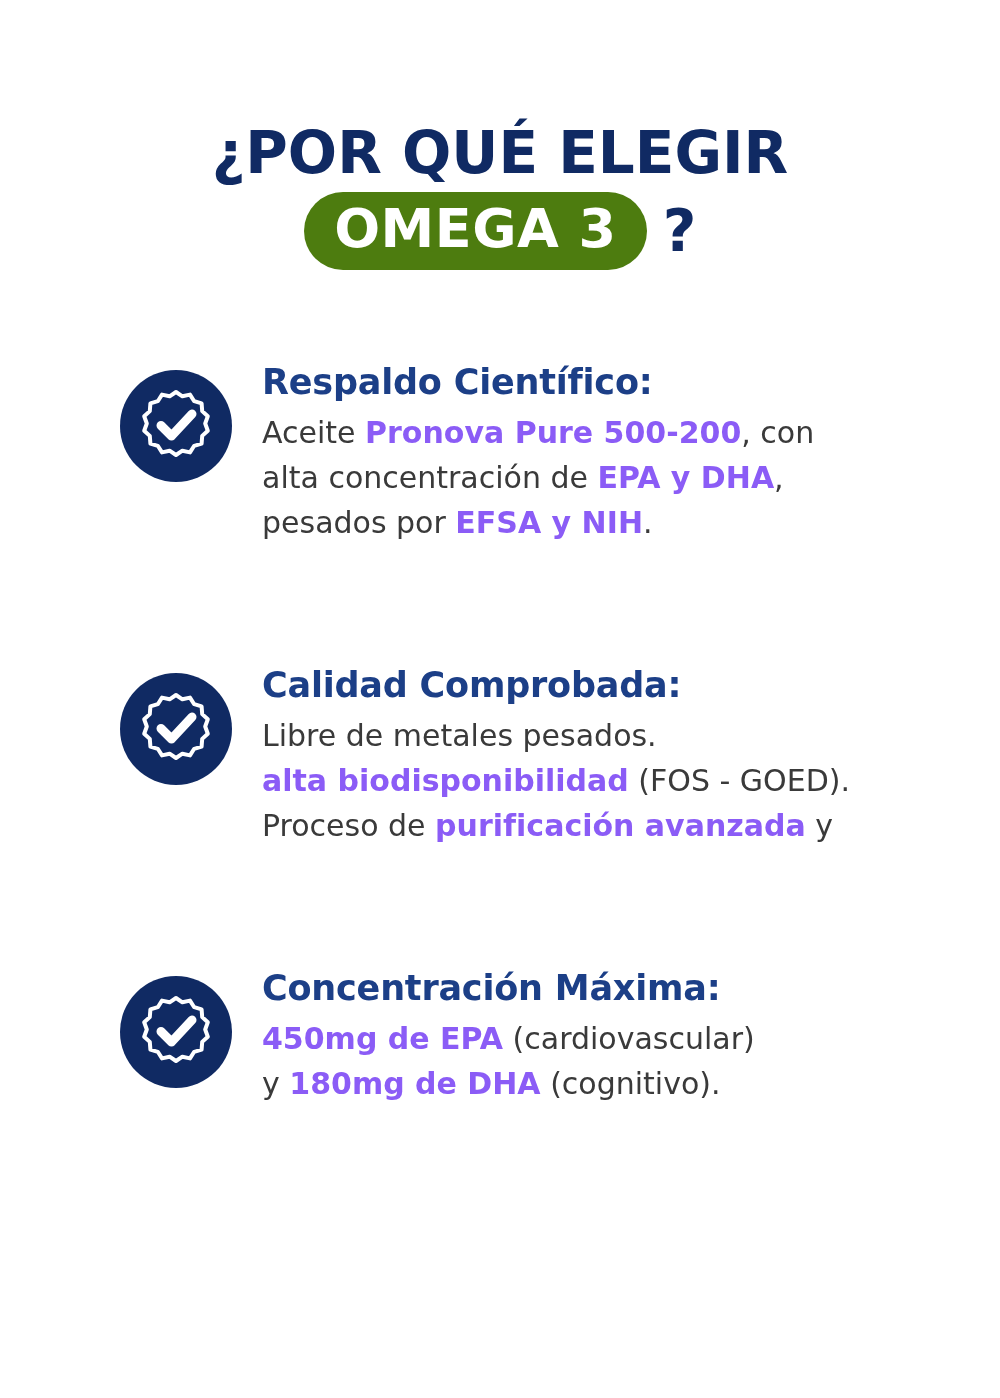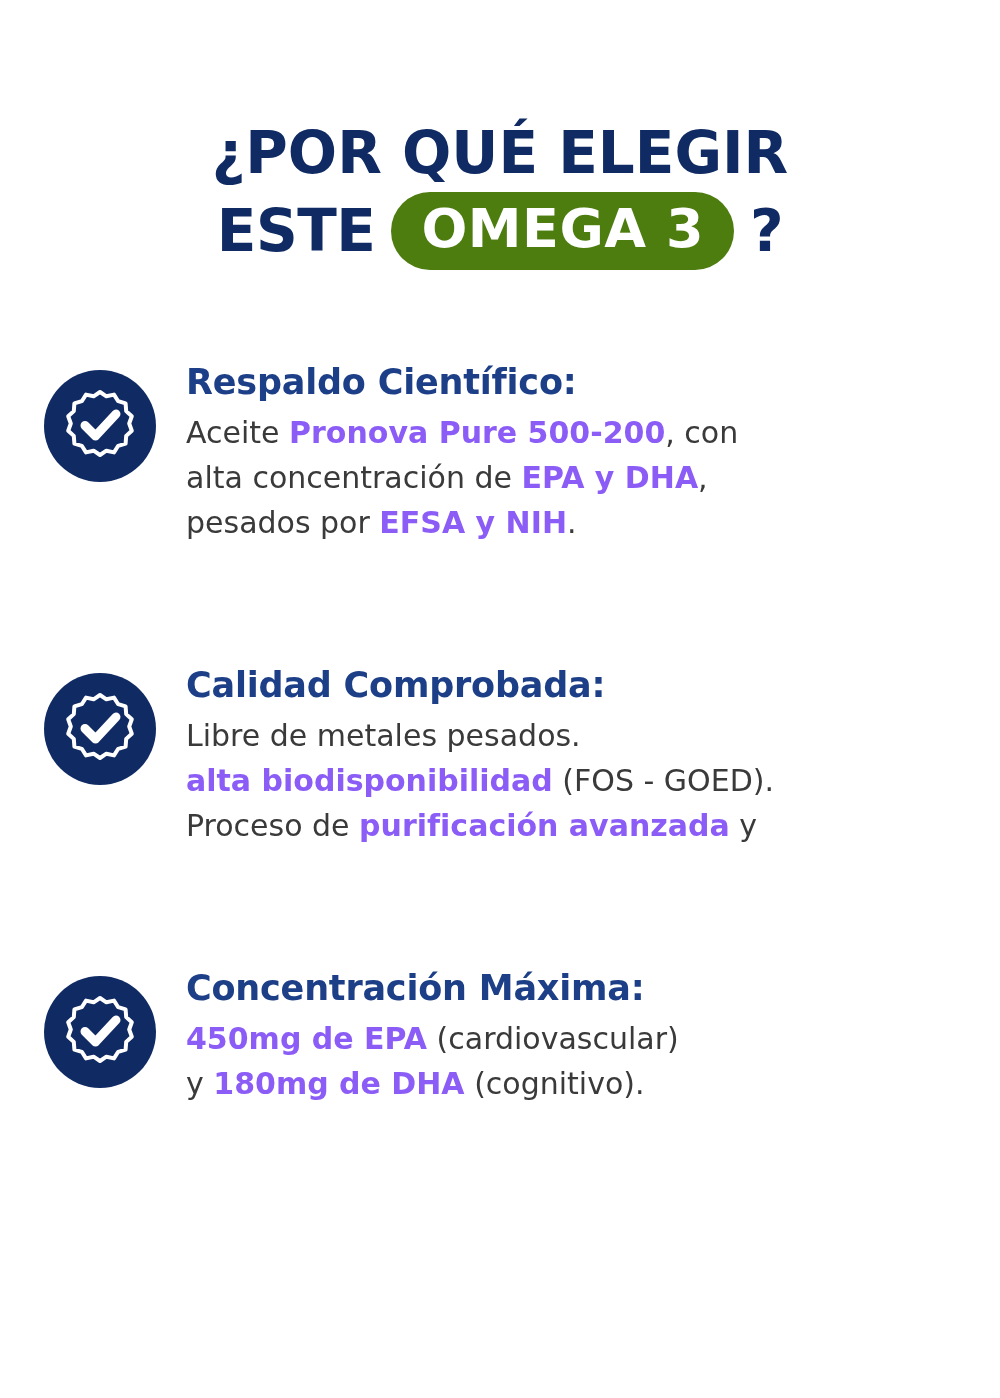--- a/index.html
+++ b/index.html
@@ -61,21 +61,21 @@
     font-weight: 700;
     letter-spacing: 0.5px;
   }
   .headline-q {
     margin-left: 16px;
   }
 
   
   .features {
     margin-top: 90px;
-    padding-left: 44px;
+    padding-left: 120px;
     padding-right: 60px;
   }
   .feature {
     display: flex;
     align-items: flex-start;
     margin-bottom: 118px;
   }
   .feature:last-child {
     margin-bottom: 0;
   }
@@ -110,21 +110,20 @@
   }
 </style>
 </head>
 <body>
 
 <div class="page">
 
   <div class="headline">
     <div class="headline-line1">¿POR QUÉ ELEGIR</div>
     <div class="headline-line2">
-      <span class="headline-este">ESTE</span>
       <span class="omega-pill">OMEGA 3</span>
       <span class="headline-q">?</span>
     </div>
   </div>
 
   <div class="features">
 
     <div class="feature">
       <div class="badge">
         <svg viewBox="0 0 112 112" width="112" height="112" aria-hidden="true">

